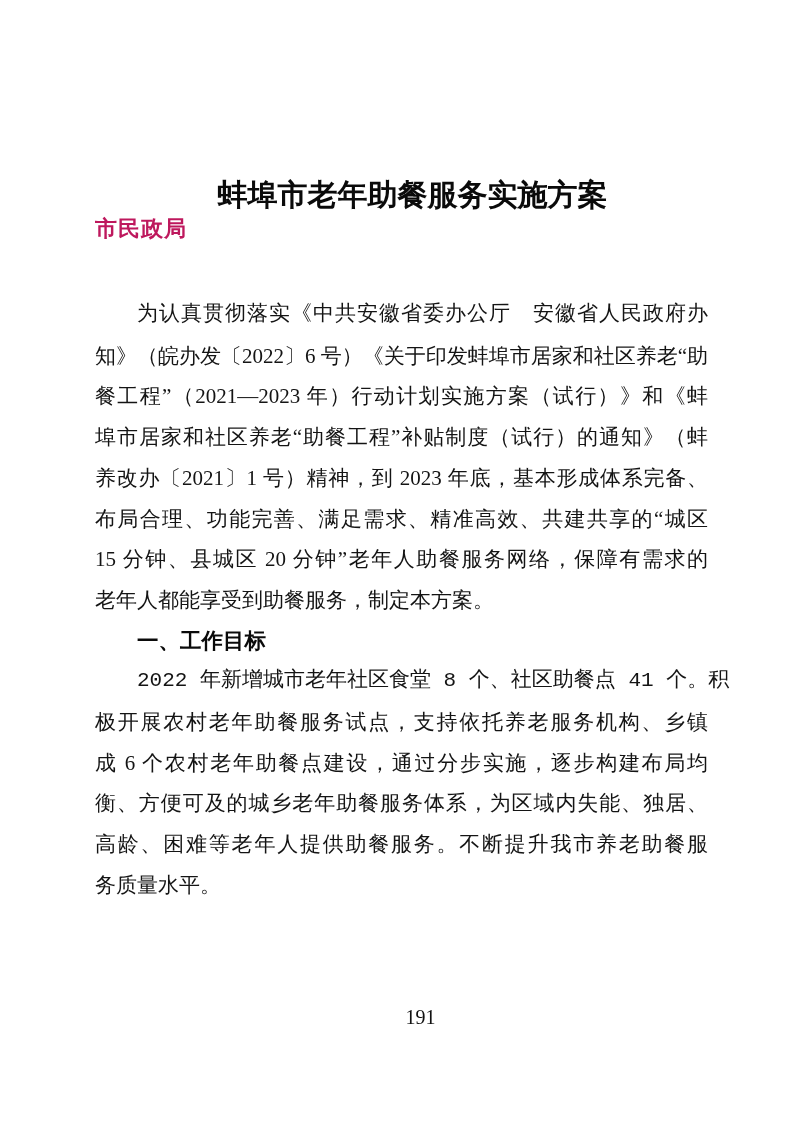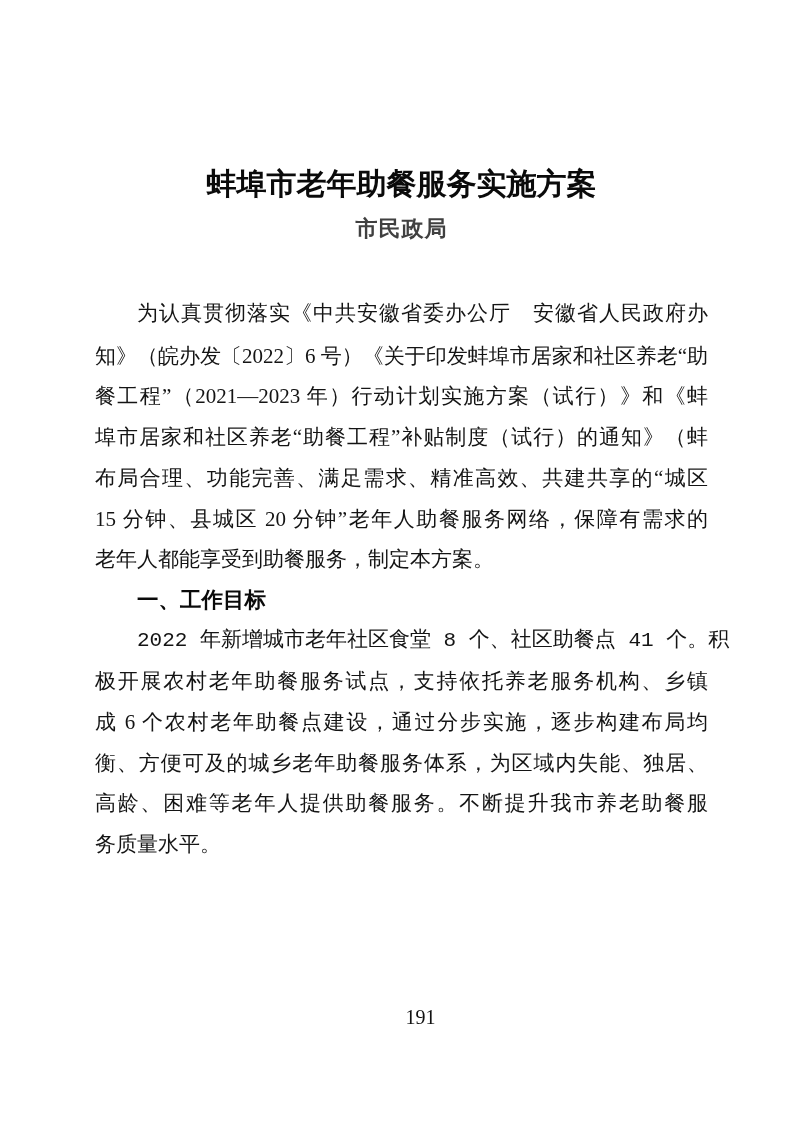--- a/index.html
+++ b/index.html
@@ -18,40 +18,40 @@
   .page {
     position: absolute;
     inset: 0;
     background: #ffffff;
   }
   .doc-title {
     position: absolute;
     top: 166px;
     left: 95px;
     width: 613px;
-    margin: 0;
+    margin: 11px;
     text-align: center;
     font-size: 30px;
     line-height: 36px;
     font-weight: bold;
     font-family: "Liberation Serif", serif;
     color: #0a0a0a;
     letter-spacing: 0px;
   }
   .doc-subtitle {
     position: absolute;
     top: 216px;
     left: 95px;
     width: 613px;
-    text-align: center;
+    text-align: left;
     font-size: 22px;
     line-height: 26px;
     font-weight: bold;
     font-family: "Liberation Serif", serif;
-    color: #404040;
+    color: #be185d;
     letter-spacing: 1px;
   }
   .body-text {
     position: absolute;
     top: 295px;
     left: 95px;
     width: 613px;
     font-size: 21px;
     line-height: 40.7px;
     font-family: "Liberation Serif", serif;
@@ -100,20 +100,21 @@
 
   <div class="doc-subtitle">市民政局</div>
 
   <div class="body-text">
 
     <div>
         <div class="line indent">为认真贯彻落实《中共安徽省委办公厅　安徽省人民政府办</div>
         <div class="line">知》（皖办发〔2022〕6 号）《关于印发蚌埠市居家和社区养老“助</div>
         <div class="line">餐工程”（2021—2023 年）行动计划实施方案（试行）》和《蚌</div>
         <div class="line">埠市居家和社区养老“助餐工程”补贴制度（试行）的通知》（蚌</div>
+        <div class="line">养改办〔2021〕1 号）精神，到 2023 年底，基本形成体系完备、</div>
         <div class="line">布局合理、功能完善、满足需求、精准高效、共建共享的“城区</div>
         <div class="line">15 分钟、县城区 20 分钟”老年人助餐服务网络，保障有需求的</div>
         <div class="line last">老年人都能享受到助餐服务，制定本方案。</div>
       </div>
 
     <div class="section-heading">一、工作目标</div>
 
     <div>
         <div class="line indent">2022 年新增城市老年社区食堂 8 个、社区助餐点 41 个。积</div>
         <div class="line">极开展农村老年助餐服务试点，支持依托养老服务机构、乡镇</div>

